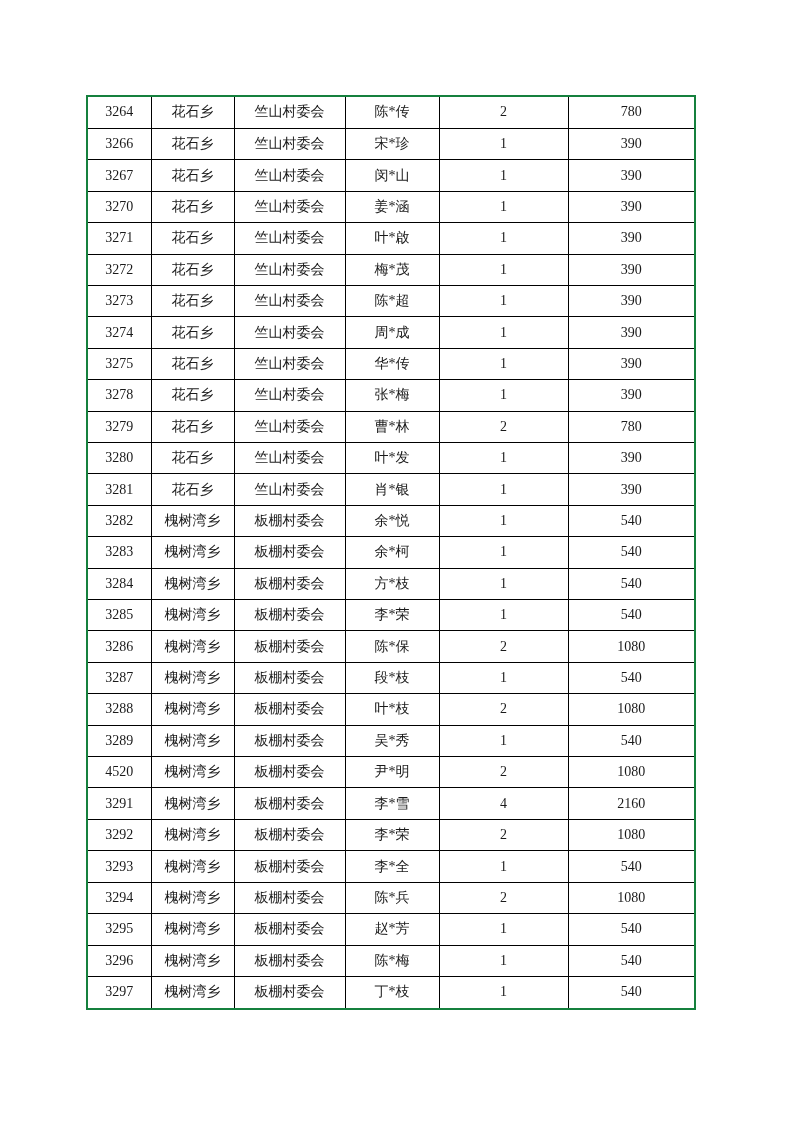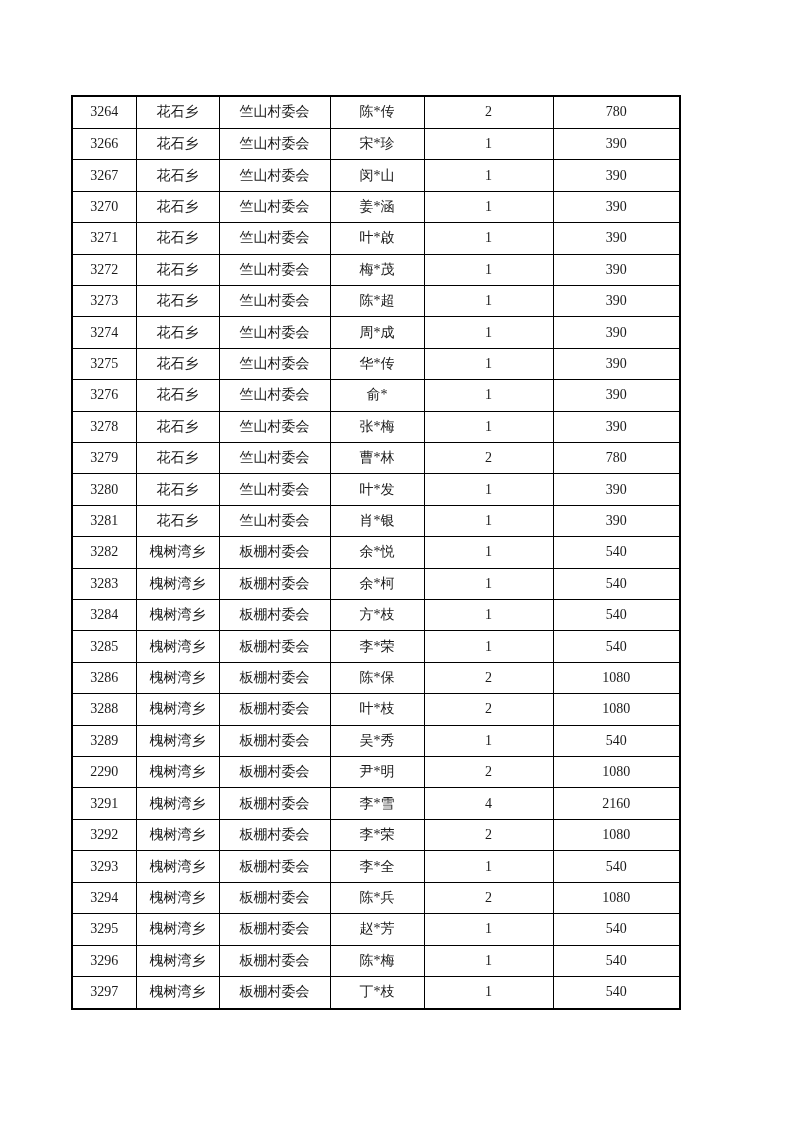--- a/index.html
+++ b/index.html
@@ -10,27 +10,27 @@
   .page {
     position: relative;
     width: 793px;
     height: 1122px;
     background: #ffffff;
     overflow: hidden;
     font-family: "Liberation Serif", "DejaVu Serif", serif;
   }
   table.data-table {
     position: absolute;
-    left: 71px;
+    left: 86px;
     top: 95px;
     width: 609px;
     height: 915px;
     border-collapse: collapse;
     table-layout: fixed;
-    border: 2px solid #000000;
+    border: 2px solid #15803d;
   }
   table.data-table td {
     border: 1px solid #000000;
     text-align: center;
     vertical-align: middle;
     font-size: 14px;
     color: #1a1a1a;
     padding: 0;
     line-height: 1;
     white-space: nowrap;
@@ -123,28 +123,20 @@
         </tr>
         <tr>
           <td>3275</td>
           <td>花石乡</td>
           <td>竺山村委会</td>
           <td>华*传</td>
           <td>1</td>
           <td>390</td>
         </tr>
         <tr>
-          <td>3276</td>
-          <td>花石乡</td>
-          <td>竺山村委会</td>
-          <td>俞*</td>
-          <td>1</td>
-          <td>390</td>
-        </tr>
-        <tr>
           <td>3278</td>
           <td>花石乡</td>
           <td>竺山村委会</td>
           <td>张*梅</td>
           <td>1</td>
           <td>390</td>
         </tr>
         <tr>
           <td>3279</td>
           <td>花石乡</td>
@@ -203,37 +195,45 @@
         </tr>
         <tr>
           <td>3286</td>
           <td>槐树湾乡</td>
           <td>板棚村委会</td>
           <td>陈*保</td>
           <td>2</td>
           <td>1080</td>
         </tr>
         <tr>
+          <td>3287</td>
+          <td>槐树湾乡</td>
+          <td>板棚村委会</td>
+          <td>段*枝</td>
+          <td>1</td>
+          <td>540</td>
+        </tr>
+        <tr>
           <td>3288</td>
           <td>槐树湾乡</td>
           <td>板棚村委会</td>
           <td>叶*枝</td>
           <td>2</td>
           <td>1080</td>
         </tr>
         <tr>
           <td>3289</td>
           <td>槐树湾乡</td>
           <td>板棚村委会</td>
           <td>吴*秀</td>
           <td>1</td>
           <td>540</td>
         </tr>
         <tr>
-          <td>2290</td>
+          <td>4520</td>
           <td>槐树湾乡</td>
           <td>板棚村委会</td>
           <td>尹*明</td>
           <td>2</td>
           <td>1080</td>
         </tr>
         <tr>
           <td>3291</td>
           <td>槐树湾乡</td>
           <td>板棚村委会</td>

